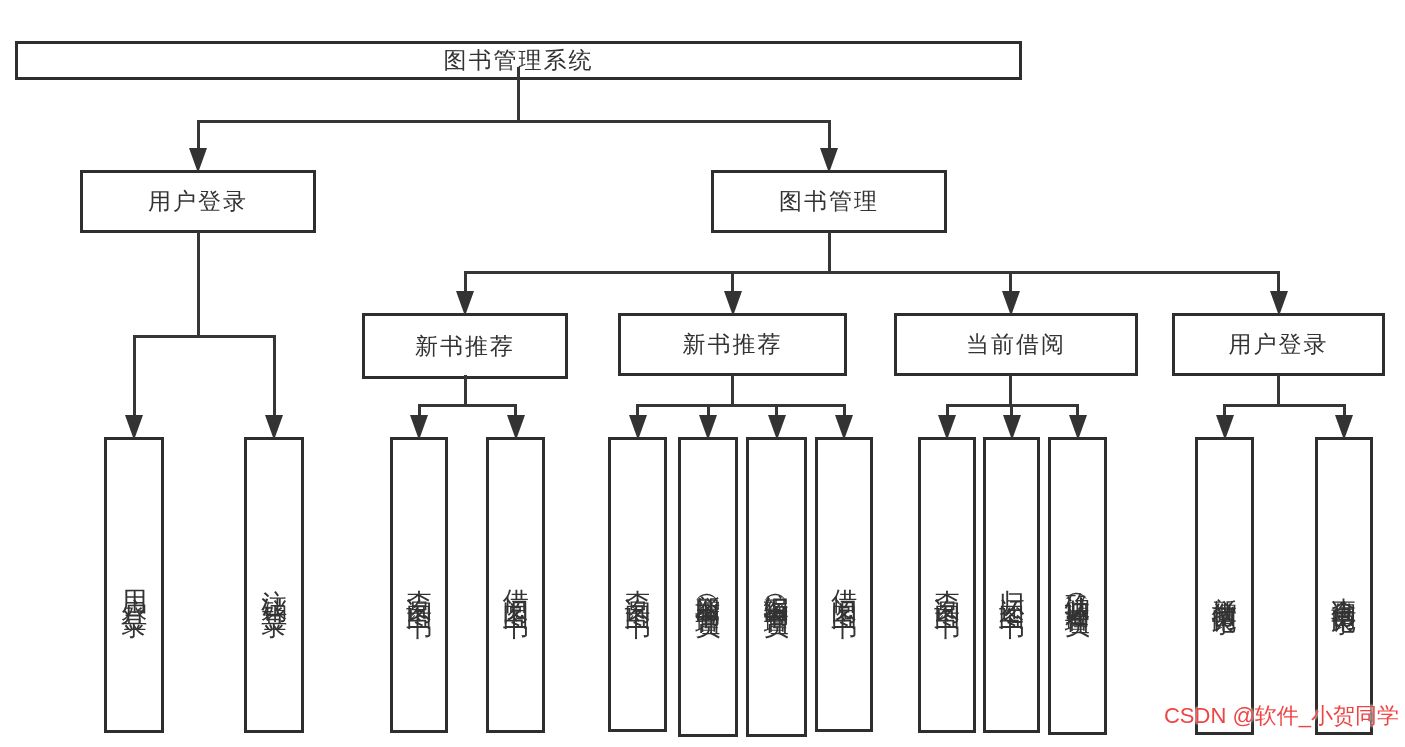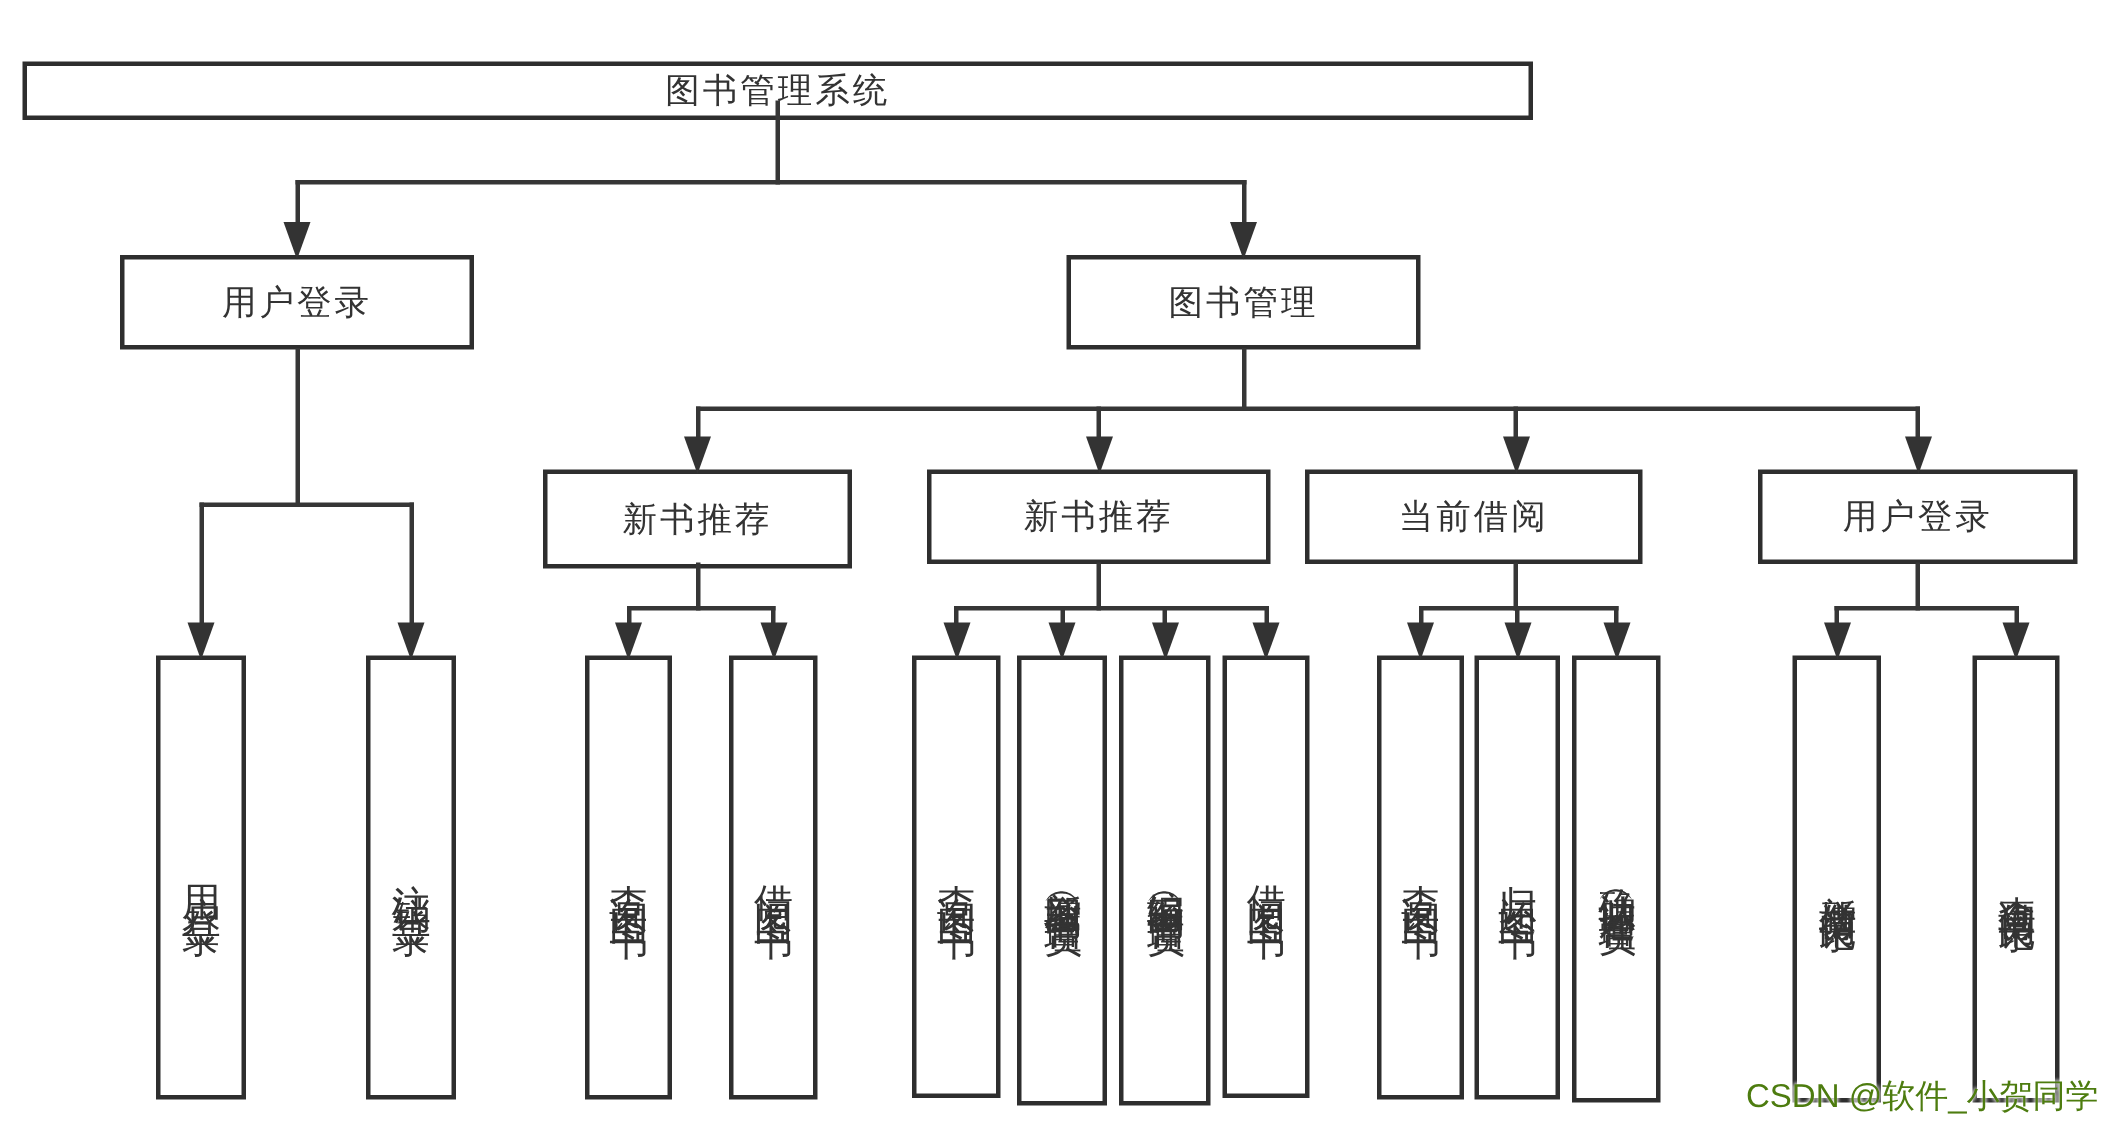--- a/index.html
+++ b/index.html
@@ -53,23 +53,23 @@
     position: absolute;
     width: 0;
     height: 0;
     border-left: 9px solid transparent;
     border-right: 9px solid transparent;
     border-top: 25px solid #333333;
   }
   .watermark {
     position: absolute;
     right: 6px;
-    bottom: 1px;
+    bottom: 16px;
     font-size: 22px;
-    color: #4d7c0f;
+    color: #ef4444;
     text-shadow: 0 0 3px #ffffff, 0 0 3px #ffffff;
     z-index: 5;
     white-space: nowrap;
   }
 </style>
 </head>
 <body>
 
 <div class="canvas">
   <div id="diagram">
@@ -81,21 +81,21 @@
       </div>
       <div class="node h" style="left: 711px; top: 170px; width: 236px; height: 63px;">
         <span class="label">图书管理</span>
       </div>
       <div class="node h" style="left: 362px; top: 313px; width: 206px; height: 66px;">
         <span class="label">新书推荐</span>
       </div>
       <div class="node h" style="left: 618px; top: 313px; width: 229px; height: 63px;">
         <span class="label">新书推荐</span>
       </div>
-      <div class="node h" style="left: 870px; top: 313px; width: 225px; height: 63px;">
+      <div class="node h" style="left: 894px; top: 313px; width: 244px; height: 63px;">
         <span class="label">当前借阅</span>
       </div>
       <div class="node h" style="left: 1172px; top: 313px; width: 213px; height: 63px;">
         <span class="label">用户登录</span>
       </div>
       <div class="node v" style="left: 104px; top: 437px; width: 60px; height: 296px;">
         <span class="label">用户登录</span>
       </div>
       <div class="node v" style="left: 244px; top: 437px; width: 60px; height: 296px;">
         <span class="label">注销登录</span>

